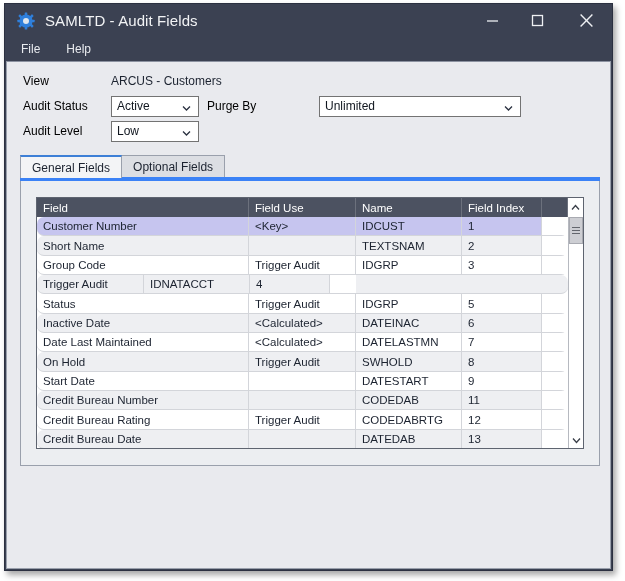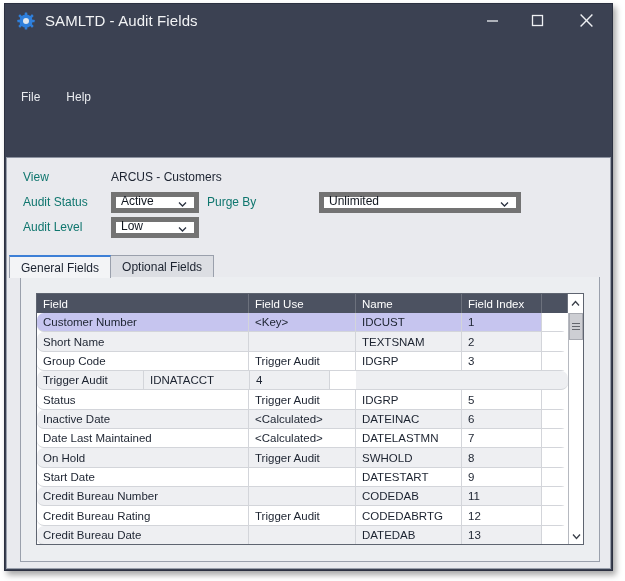--- a/index.html
+++ b/index.html
@@ -20,21 +20,20 @@
     left: 4px;
     top: 3px;
     width: 609px;
     height: 568px;
     background: #3b4152;
     border: 1px solid #2b3040;
     box-sizing: border-box;
     box-shadow: 3px 4px 6px rgba(0,0,0,0.35);
     display: flex;
     flex-direction: column;
-    gap: 48px;
   }
 
   
   #title-bar {
     height: 33px;
     flex: 0 0 33px;
     background: #3b4152;
     display: flex;
     align-items: center;
     position: relative;
@@ -105,61 +104,61 @@
     height: 90px;
   }
   .form-row {
     position: absolute;
     display: flex;
     align-items: center;
     height: 22px;
   }
   .form-label {
     font-size: 12px;
-    color: #0f766e;
+    color: #000000;
     width: 88px;
     flex: 0 0 88px;
   }
   .form-static {
     font-size: 12px;
     color: #1c2330;
   }
   .combo {
     position: relative;
     background: #ffffff;
-    border: 5px solid #737373;
+    border: 1px solid #737373;
     height: 21px;
     box-sizing: border-box;
     display: flex;
-    align-items: flex-end;
+    align-items: center;
     padding-left: 5px;
     font-size: 12px;
     color: #10161f;
     cursor: default;
   }
   .combo .caret {
     position: absolute;
     right: 7px;
     top: 50%;
     transform: translateY(-50%);
     width: 9px;
     height: 9px;
   }
   #combo-audit-status { width: 88px; }
   #combo-audit-level  { width: 88px; }
   #combo-purge-by     { width: 202px; }
 
   
   #tab-strip {
     position: absolute;
-    left: 2px;
+    left: 13px;
     top: 98px;
     width: 580px;
     height: 22px;
-    border-bottom: 1px solid #3b82f6;
+    border-bottom: 5px solid #3b82f6;
     display: flex;
     align-items: flex-end;
     box-sizing: border-box;
   }
   .tab {
     height: 22px;
     box-sizing: border-box;
     padding: 0 11px;
     font-size: 12px;
     color: #1c2330;

